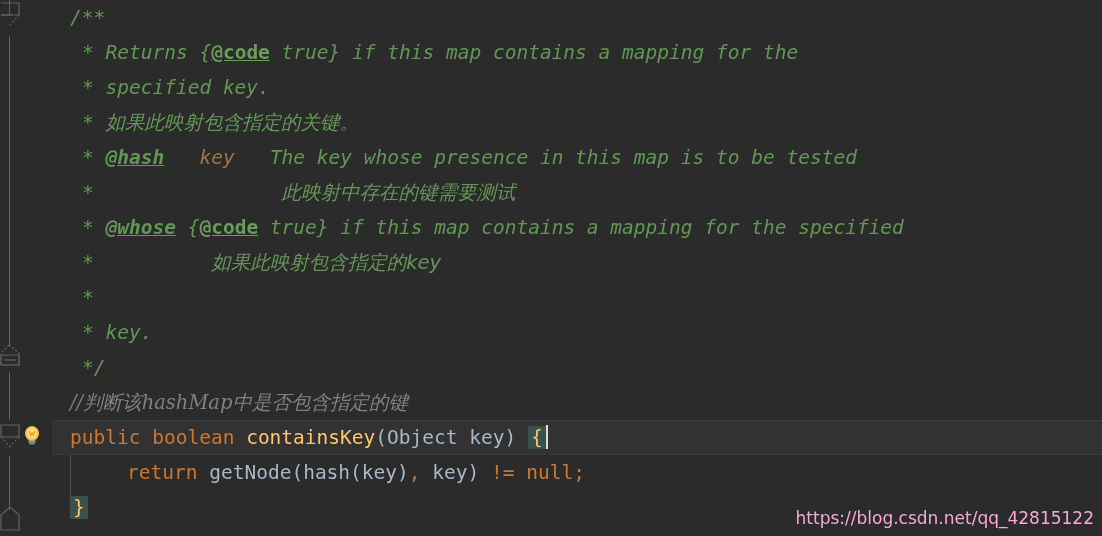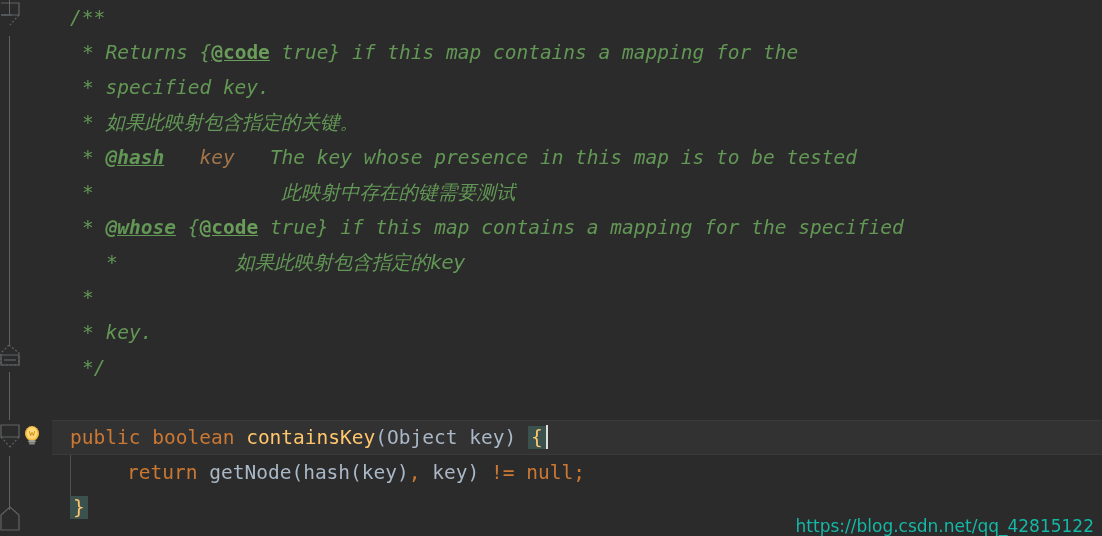--- a/index.html
+++ b/index.html
@@ -114,22 +114,22 @@
     height: 24px;
     background: #dcdcdc;
     vertical-align: -5px;
     margin-left: 0px;
   }
 
   
   #watermark {
     position: absolute;
     right: 8px;
-    bottom: 0;
-    color: #14b8a6;
+    bottom: 8px;
+    color: #f9a8d4;
     font-size: 17px;
     font-family: "DejaVu Sans", "Liberation Sans", sans-serif;
     font-style: normal;
     z-index: 9;
     text-align: center;
   }
 </style>
 </head>
 <body>
 
@@ -188,23 +188,24 @@
   </div>
 
   <div id="code">
       <div class="line" style="top: 0px;"><span class="txt" style="left: 70px;"><span class="doc">/**</span></span></div>
       <div class="line" style="top: 35px;"><span class="txt" style="left: 82px;"><span class="doc">* Returns </span><span class="doc-brace">{</span><span class="doc-code">@code</span><span class="doc"> true} if this map contains a mapping for the</span></span></div>
       <div class="line" style="top: 70px; text-align: right;"><span class="txt" style="left: 82px;"><span class="doc">* specified key.</span></span></div>
       <div class="line" style="top: 105px;"><span class="txt" style="left: 82px;"><span class="doc">* </span><span class="doc cn">如果此映射包含指定的关键。</span></span></div>
       <div class="line" style="top: 140px;"><span class="txt" style="left: 82px;"><span class="doc">* </span><span class="doc-tag">@hash</span><span class="doc">   </span><span class="doc-param">key</span><span class="doc">   The key whose presence in this map is to be tested</span></span></div>
       <div class="line" style="top: 175px; text-align: right;"><span class="txt" style="left: 82px;"><span class="doc">*                </span><span class="doc cn">此映射中存在的键需要测试</span></span></div>
       <div class="line" style="top: 210px;"><span class="txt" style="left: 82px;"><span class="doc">* </span><span class="doc-tag">@whose</span><span class="doc"> </span><span class="doc-brace">{</span><span class="doc-code">@code</span><span class="doc"> true} if this map contains a mapping for the specified</span></span></div>
-      <div class="line" style="top: 245px;"><span class="txt" style="left: 82px; margin-left: 24px;"><span class="doc">*          </span><span class="doc cn">如果此映射包含指定的key</span></span></div>
+      <div class="line" style="top: 245px;"><span class="txt" style="left: 82px;"><span class="doc">*          </span><span class="doc cn">如果此映射包含指定的key</span></span></div>
       <div class="line" style="top: 280px;"><span class="txt" style="left: 82px;"><span class="doc">*</span></span></div>
       <div class="line" style="top: 315px;"><span class="txt" style="left: 82px;"><span class="doc">* key.</span></span></div>
       <div class="line" style="top: 350px;"><span class="txt" style="left: 82px;"><span class="doc">*/</span></span></div>
+      <div class="line" style="top: 385px;"><span class="txt" style="left: 70px;"><span class="linecomment">//判断该hashMap中是否包含指定的键</span></span></div>
       <div class="line" style="top: 420px;"><span class="txt" style="left: 70px;"><span class="kw">public</span><span class="ident"> </span><span class="kw">boolean</span><span class="ident"> </span><span class="decl-name">containsKey</span><span class="punc">(</span><span class="ident">Object key</span><span class="punc">) </span><span class="brace-hl2">{</span><span class="caret"></span></span></div>
       <div class="line" style="top: 455px;"><span class="txt" style="left: 127px;"><span class="kw">return</span><span class="ident"> </span><span class="method">getNode</span><span class="punc">(</span><span class="static-m">hash</span><span class="punc">(</span><span class="ident">key</span><span class="punc">)</span><span class="kw">,</span><span class="ident"> key</span><span class="punc">) </span><span class="kw">!=</span><span class="ident"> </span><span class="kw">null</span><span class="kw">;</span></span></div>
       <div class="line" style="top: 490px;"><span class="txt" style="left: 70px;"><span class="brace-hl2">}</span></span></div>
     </div>
 
   <div id="watermark">https://blog.csdn.net/qq_42815122</div>
 </div>
 
 </body></html>

